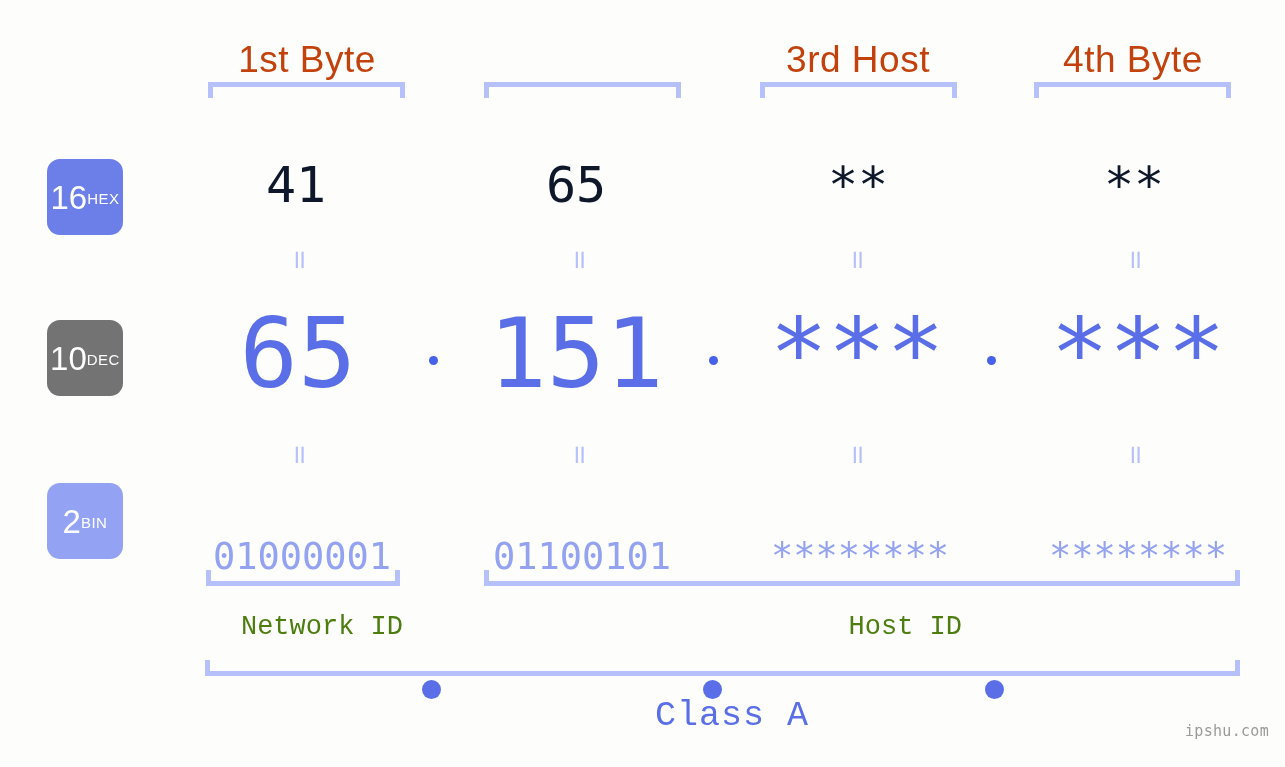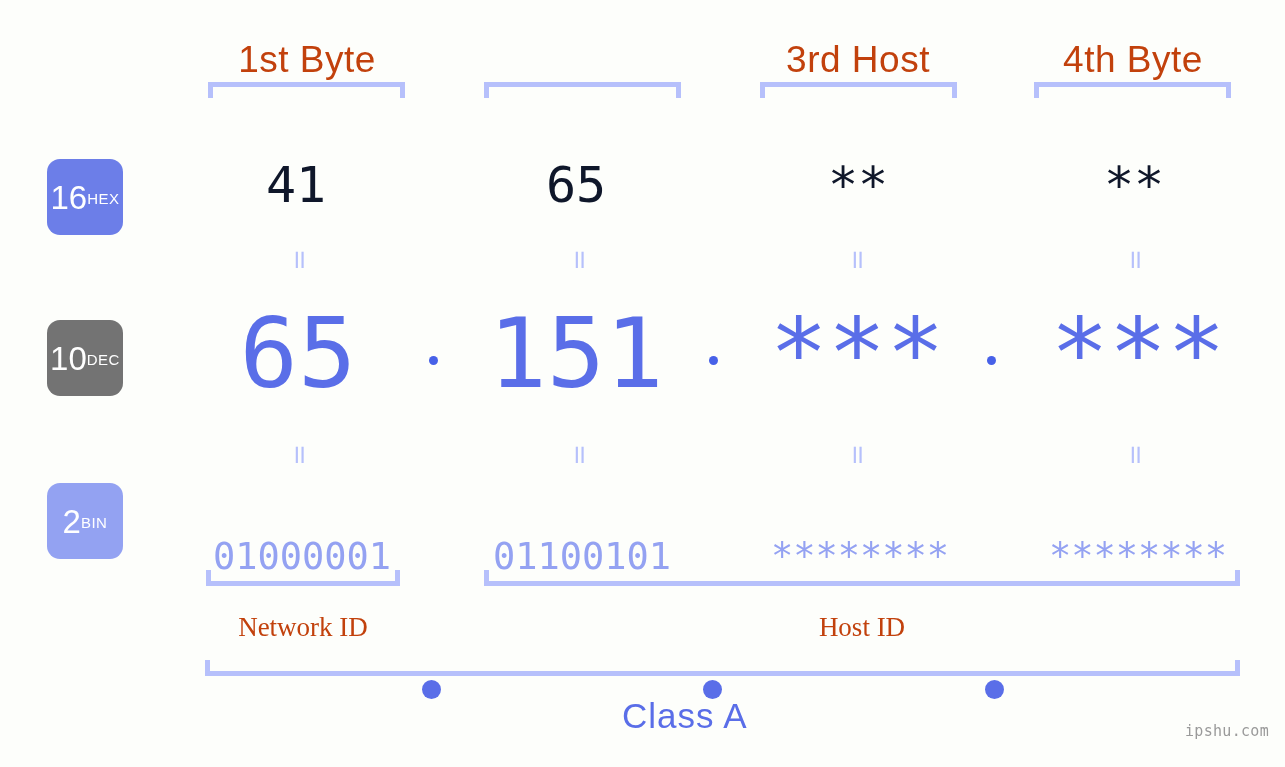--- a/index.html
+++ b/index.html
@@ -137,30 +137,30 @@
     color: #b6c0fb;
     font-family: "DejaVu Sans", sans-serif;
     font-size: 26px;
     line-height: 1;
     letter-spacing: 3px;
   }
 
   
   .section-label {
     position: absolute;
-    text-align: center;
-    font-family: Liberation Serif, serif;
+    text-align: right;
+    font-family: Liberation Mono, monospace;
     font-size: 27px;
-    color: #c2410c;
+    color: #4d7c0f;
     white-space: nowrap;
   }
   .class-label {
     position: absolute;
-    text-align: left;
-    font-family: Liberation Sans, sans-serif;
+    text-align: center;
+    font-family: Liberation Mono, monospace;
     font-size: 35px;
     color: #5a6ee8;
     white-space: nowrap;
     letter-spacing: 1px;
   }
 
   
   .watermark {
     position: absolute;
     right: 16px;

